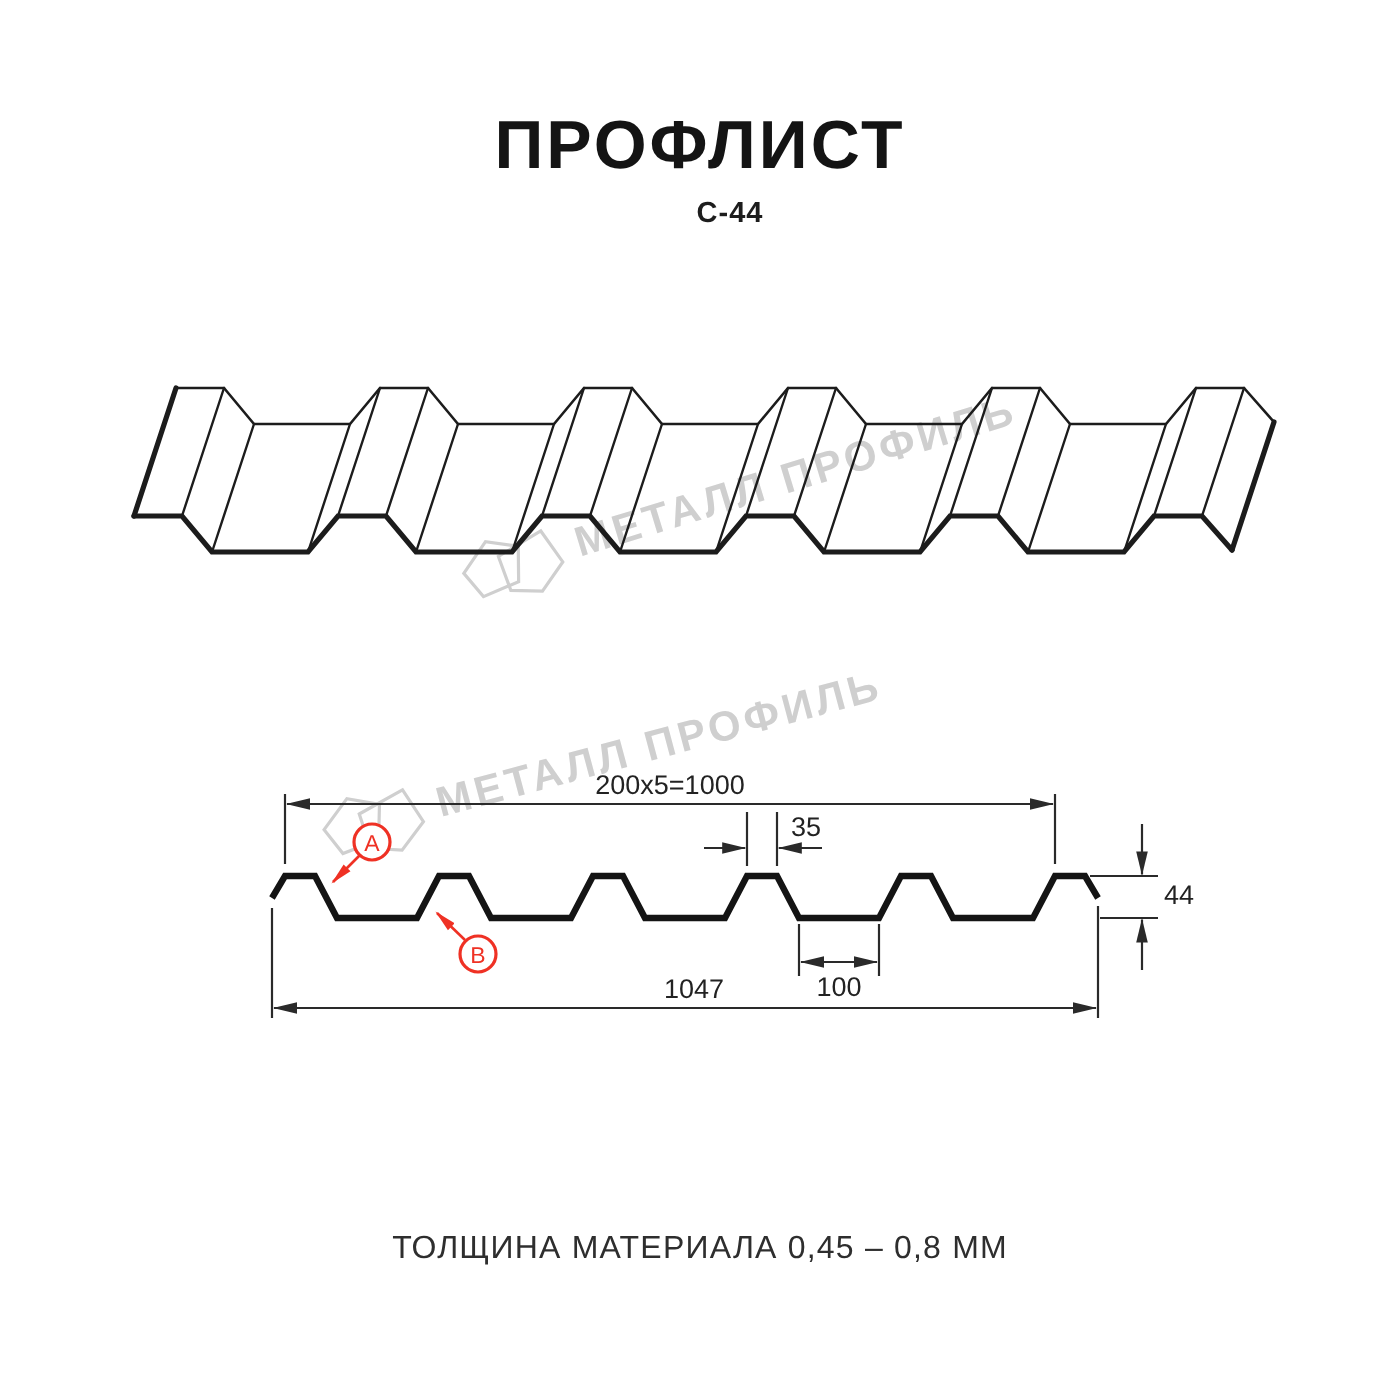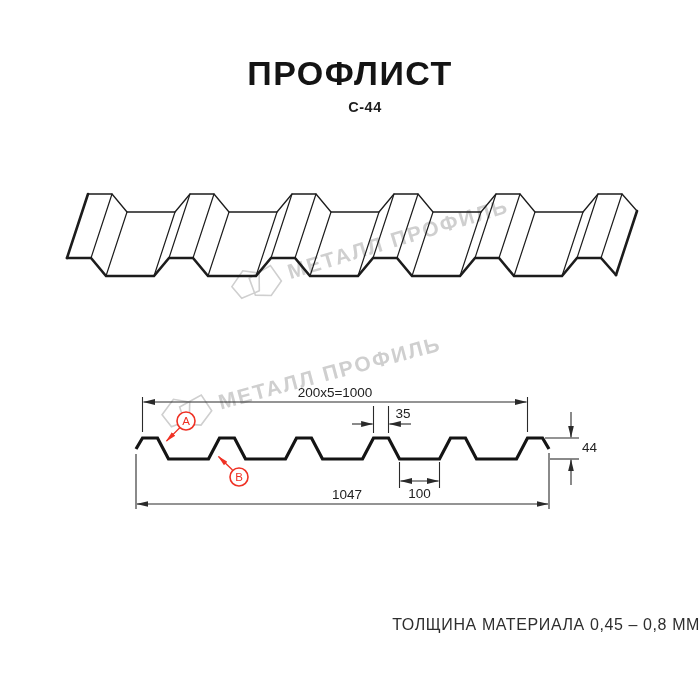--- a/index.html
+++ b/index.html
@@ -35,21 +35,21 @@
   .wm1{left:228px;top:272px;transform:rotate(-17deg);transform-origin:0 50%;}
   .wm2{left:158px;top:400px;transform:rotate(-15deg);transform-origin:0 50%;}
   #sheet3d{position:absolute;left:55px;top:160px;width:600px;height:125px;z-index:2;}
   #sectionSvg{position:absolute;left:118px;top:375px;width:492px;height:150px;z-index:2;}
   svg text{
     font-family:"Liberation Sans",sans-serif;font-size:13.5px;fill:#222;
   }
   svg text.redl{font-size:11.5px;fill:var(--accent);}
   .footer-note{
     position:absolute;top:616px;left:0;width:700px;
-    text-align:right;font-size:16px;font-weight:400;letter-spacing:.6px;
+    text-align:center;font-size:16px;font-weight:400;letter-spacing:.6px;
     color:#2e2e2e;
   }
 </style>
 </head>
 <body>
 
 <div class="canvas">
 
   <h1 class="page-title">ПРОФЛИСТ</h1>
   <div class="subtitle">С-44</div>

